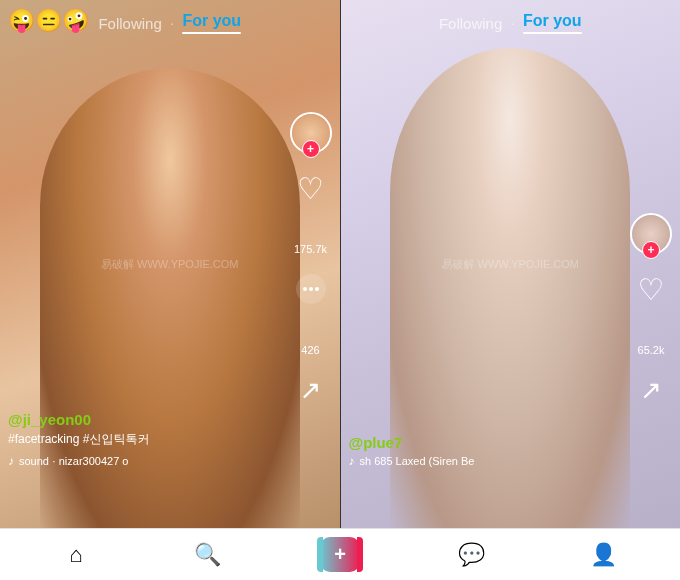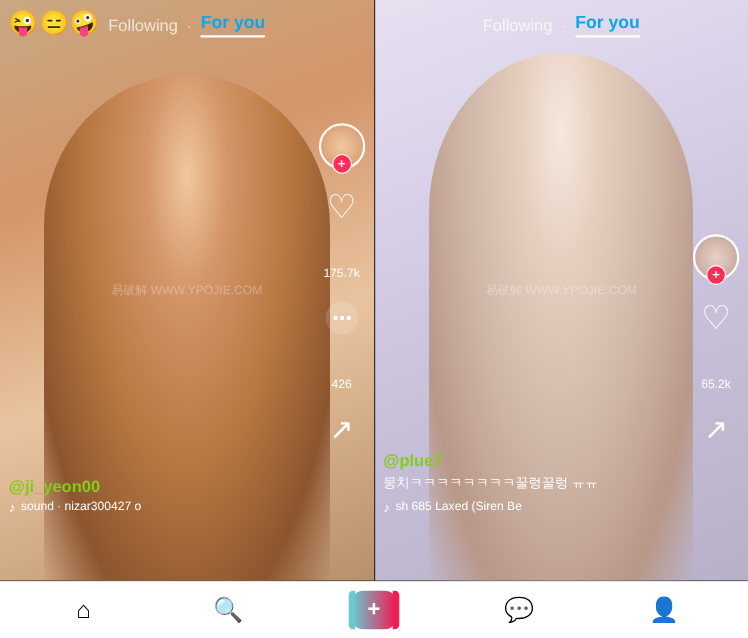--- a/index.html
+++ b/index.html
@@ -406,20 +406,21 @@
 
       <div class="action-btn">
         <div class="action-icon">
           <span class="share-icon">↗</span>
         </div>
       </div>
     </div>
 
     <div class="video-info">
       <div class="username">@ji_yeon00</div>
+      <div class="hashtags">#facetracking #신입틱톡커</div>
       <div class="sound-row">
         <span class="music-note">♪</span>
         <span>sound · nizar300427  o</span>
       </div>
     </div>
 
     <div class="watermark">
       <span>易破解
 WWW.YPOJIE.COM</span>
     </div>
@@ -457,21 +458,20 @@
 
       <div class="action-btn">
         <div class="action-icon">
           <span class="share-icon">↗</span>
         </div>
       </div>
     </div>
 
     <div class="video-info">
       <div class="username">@plue7</div>
-      <div class="hashtags">뭉치ㅋㅋㅋㅋㅋㅋㅋㅋ꿀렁꿀렁 ㅠㅠ</div>
       <div class="sound-row">
         <span class="music-note">♪</span>
         <span>sh 685   Laxed (Siren Be</span>
       </div>
     </div>
 
     <div class="watermark">
       <span>易破解
 WWW.YPOJIE.COM</span>
     </div>

